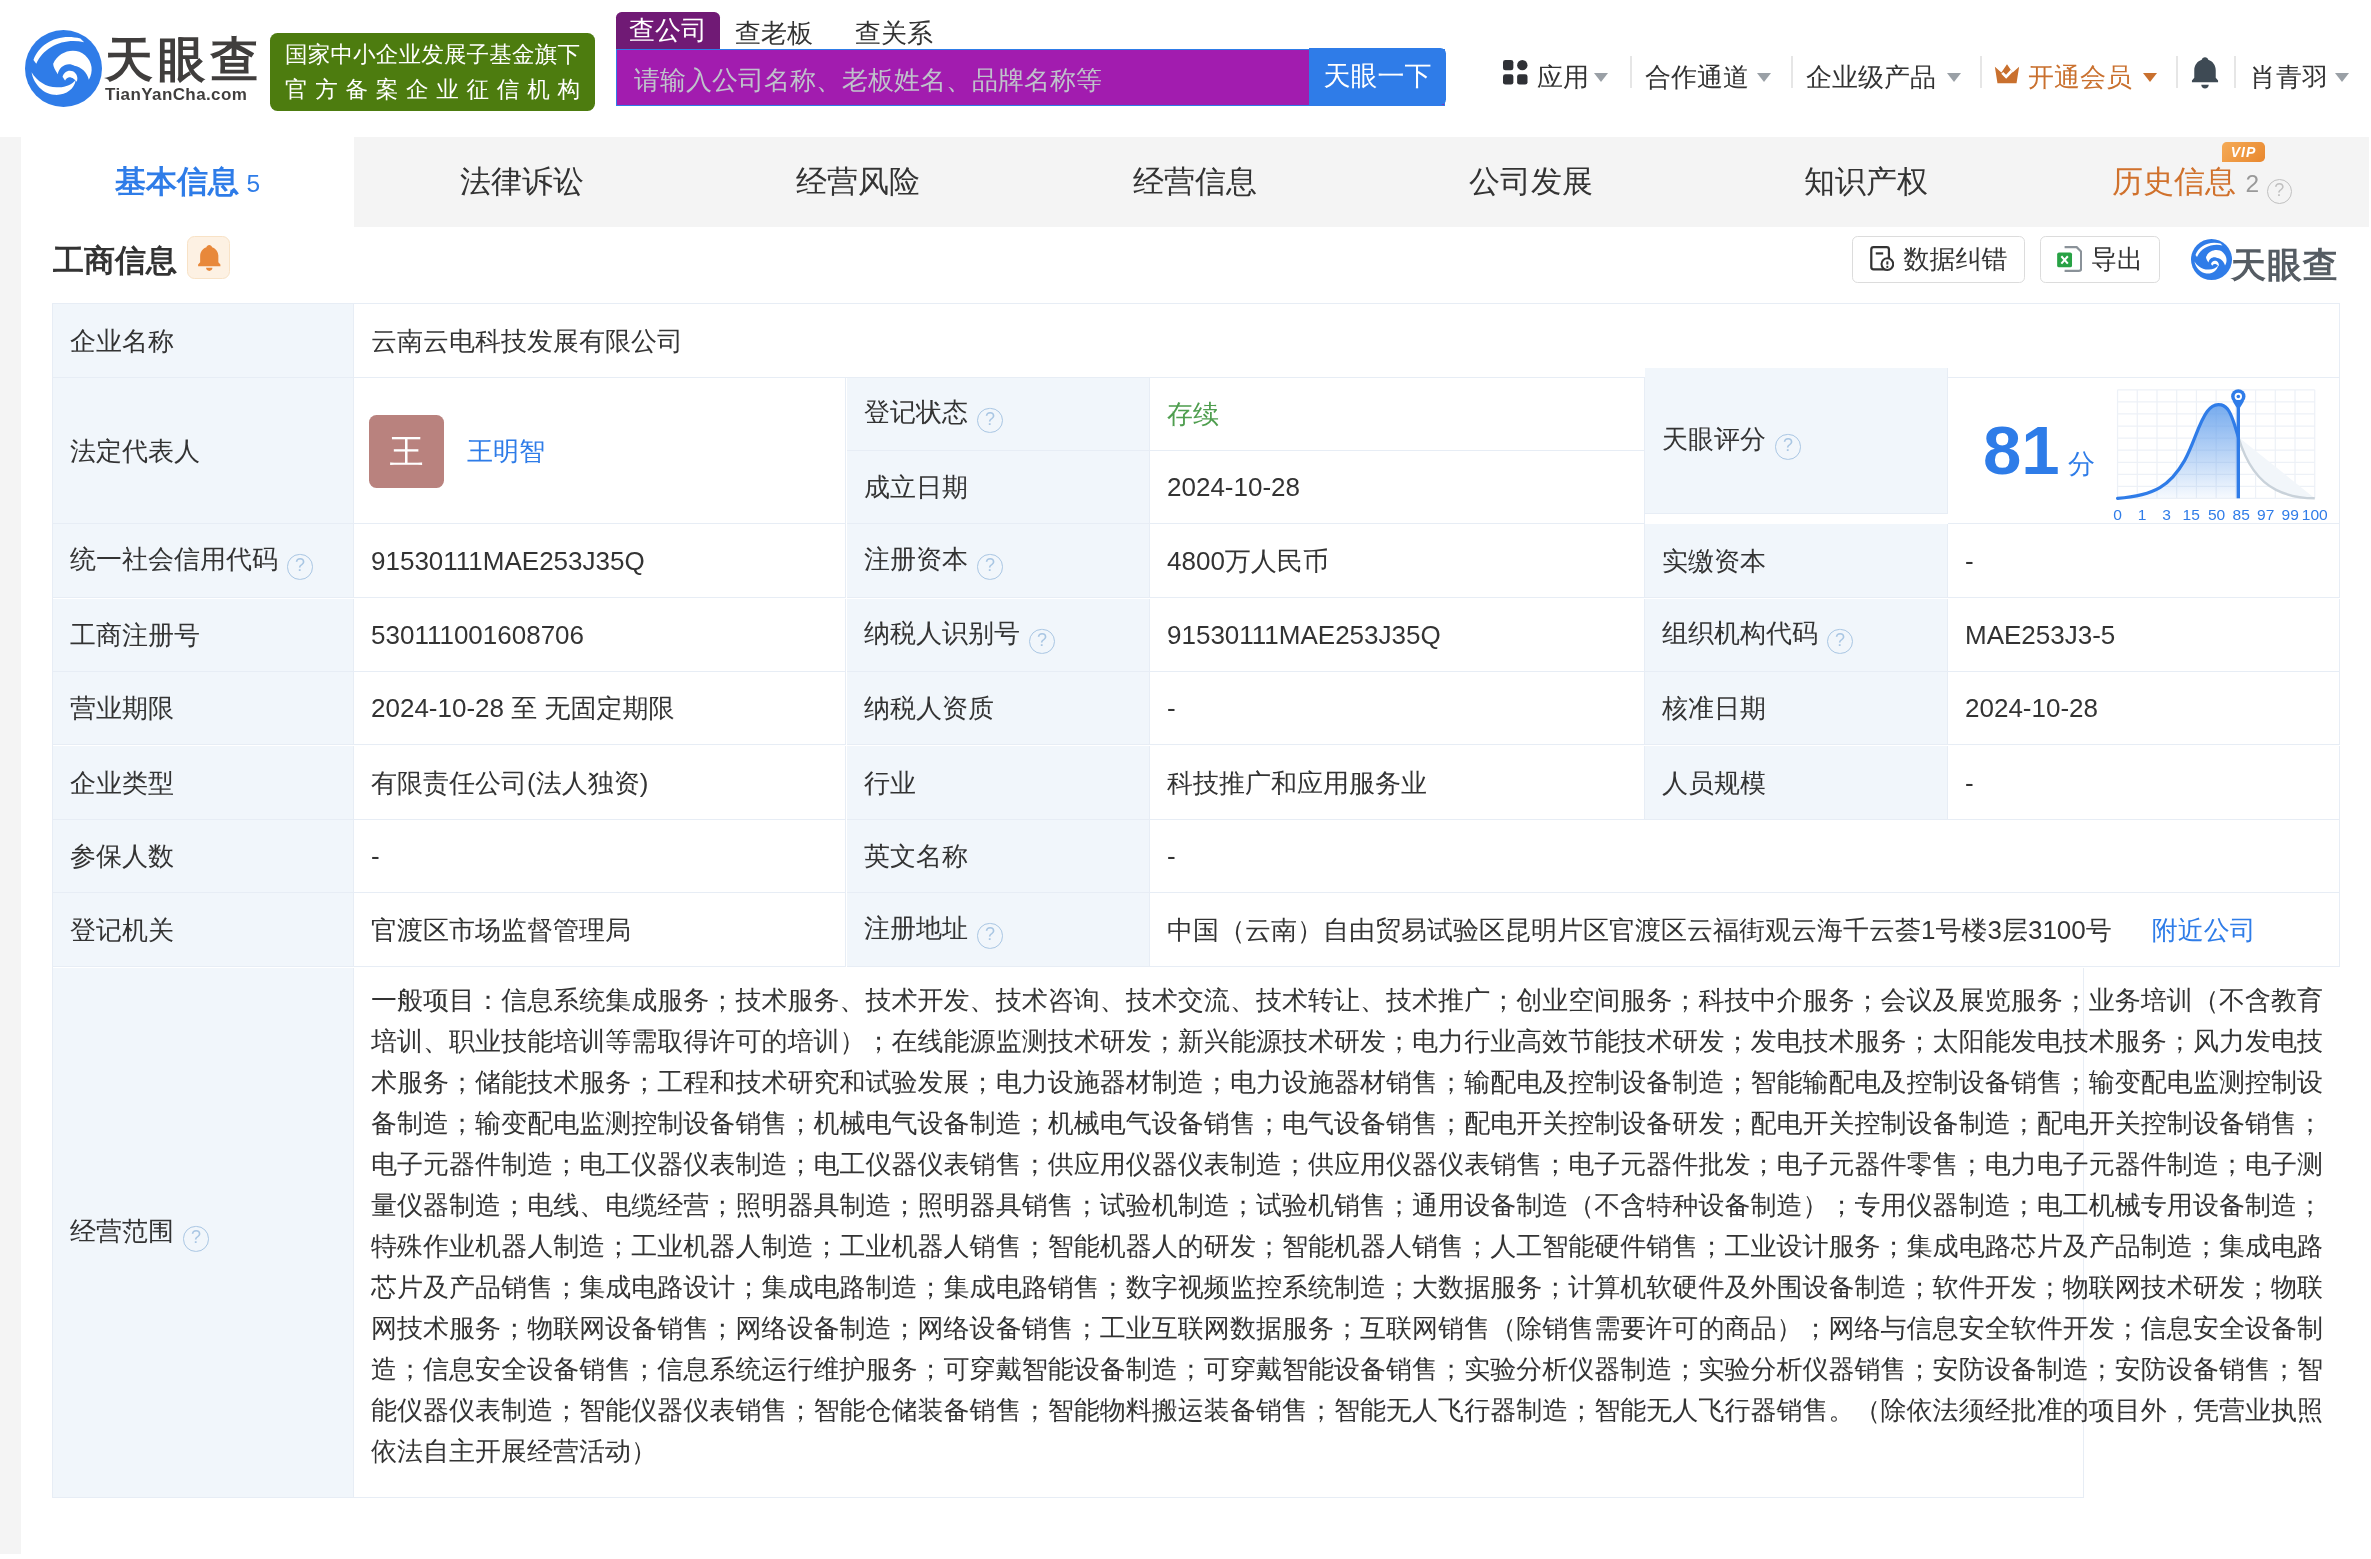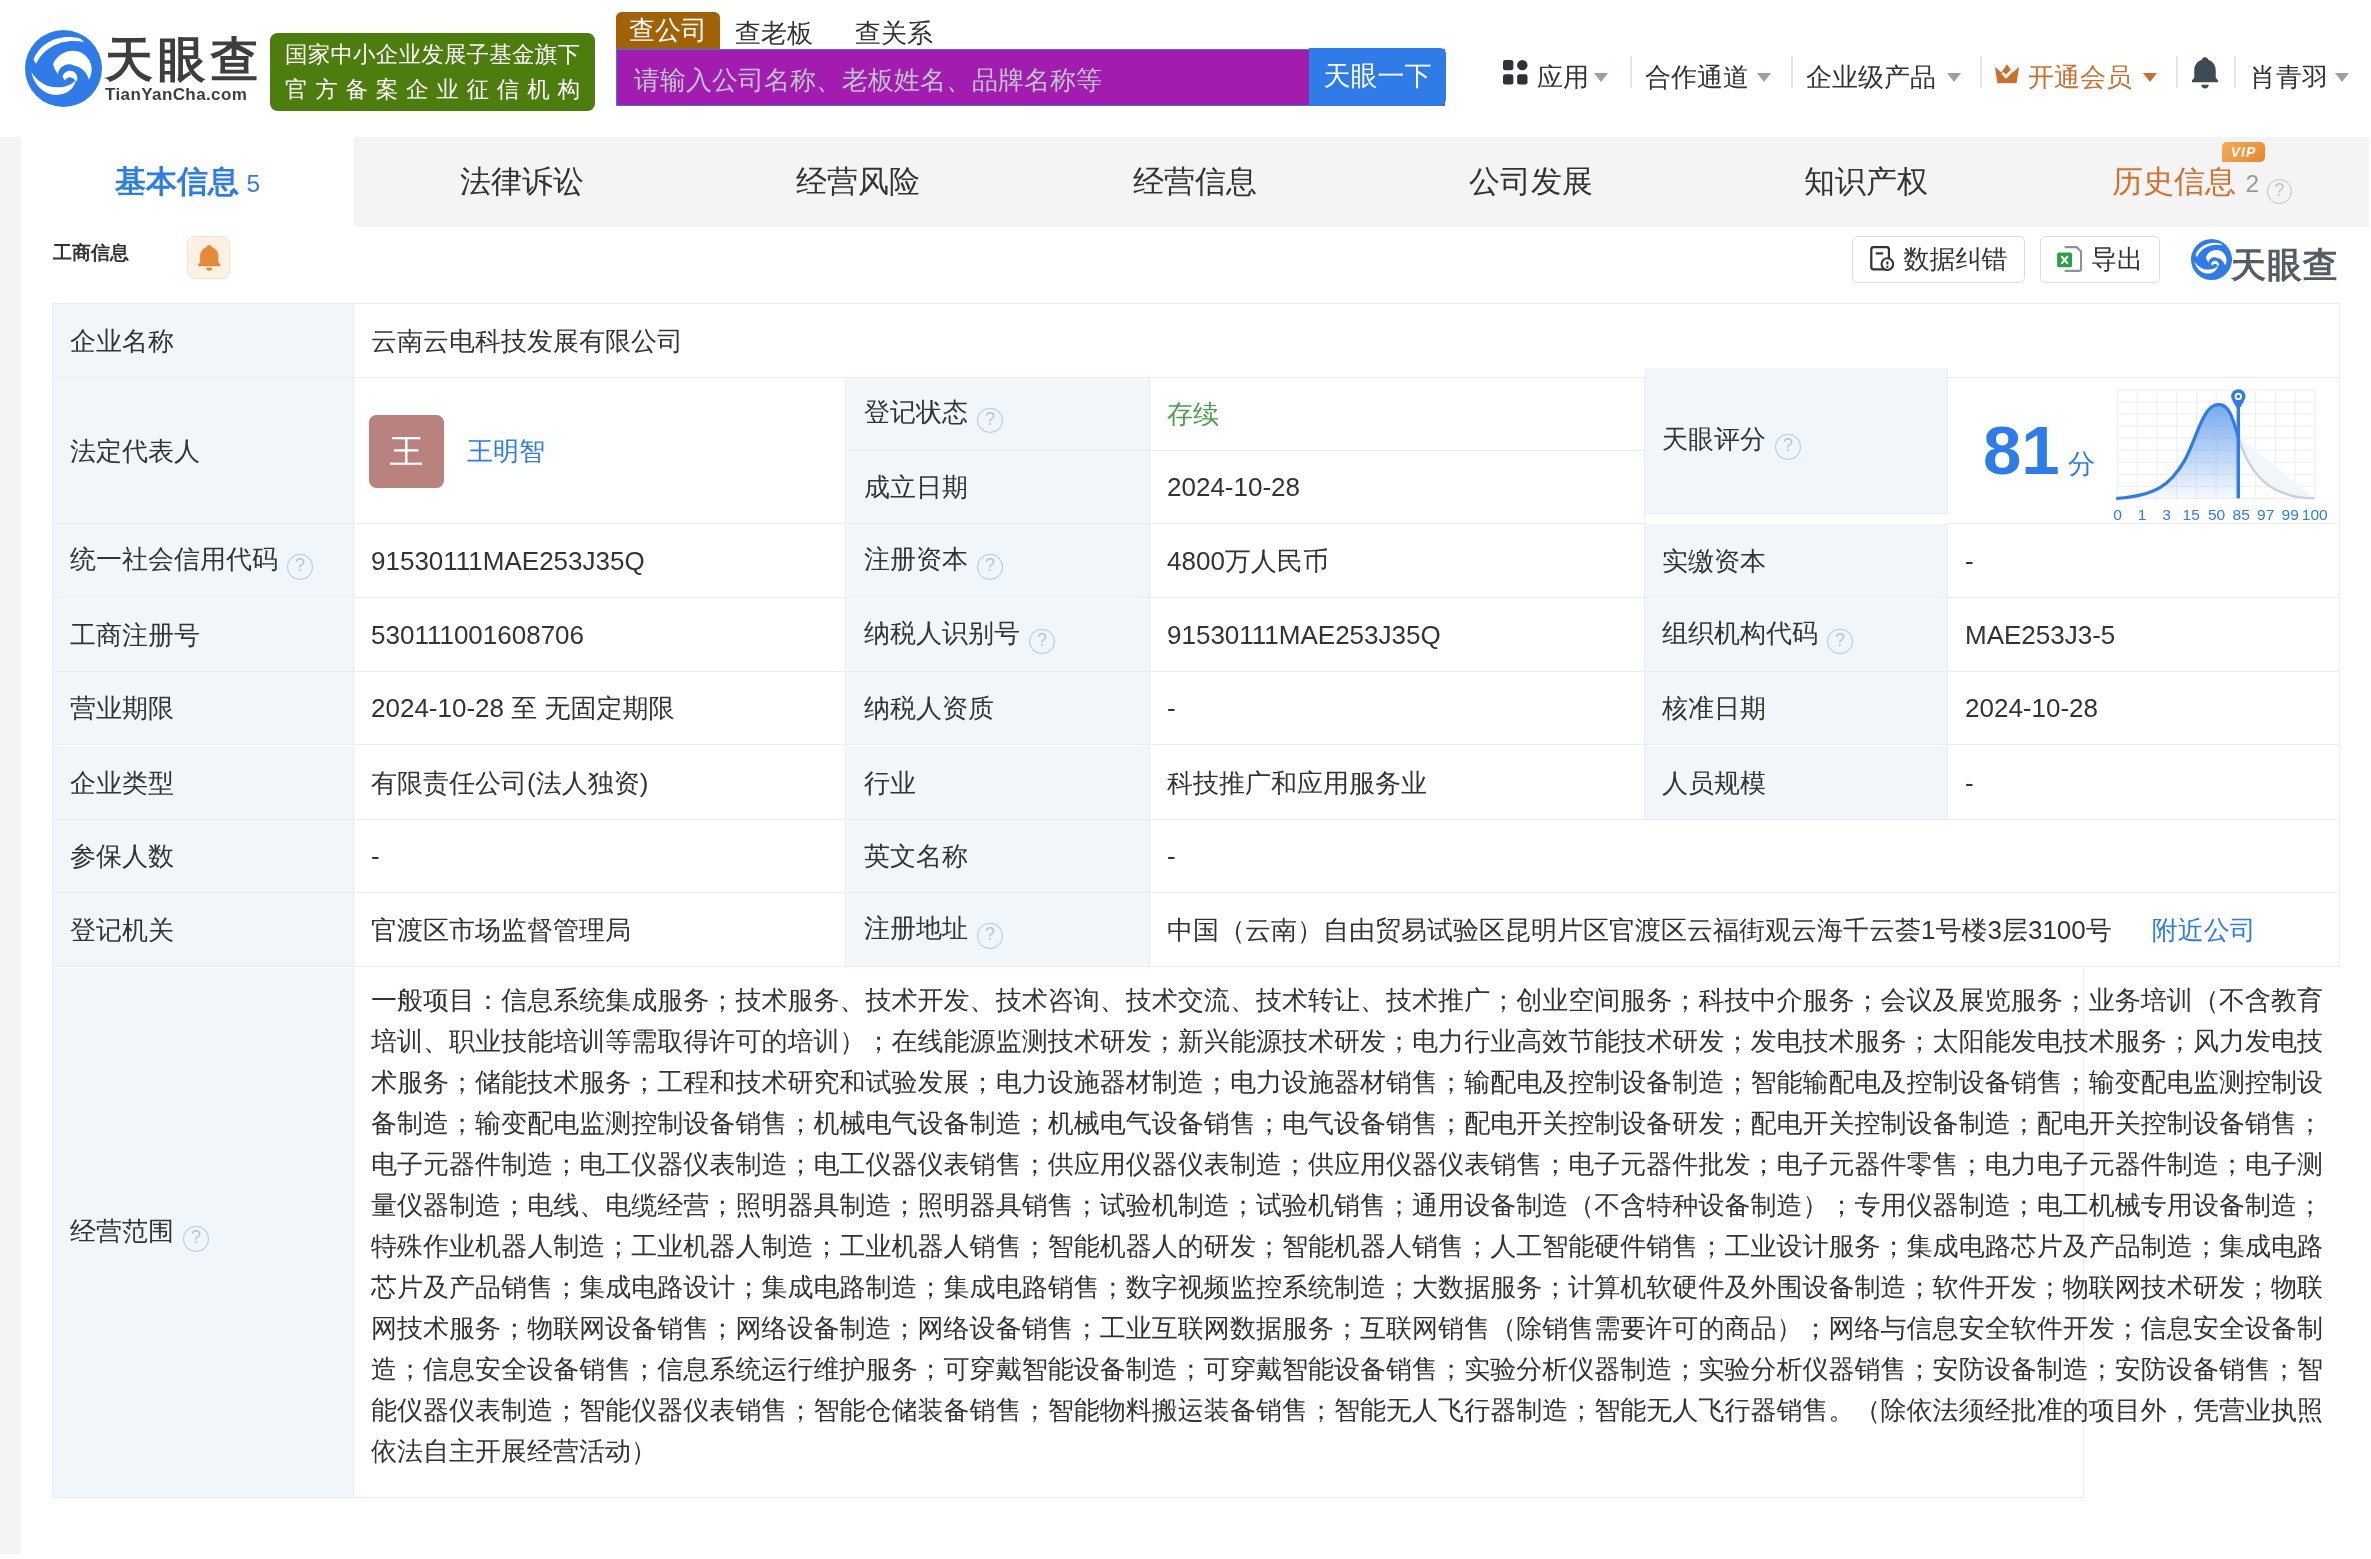--- a/index.html
+++ b/index.html
@@ -9,21 +9,21 @@
   -webkit-font-smoothing:antialiased;}
 .abs{position:absolute;}
 
 #hdr{position:absolute;left:0;top:0;width:2371px;height:137px;background:#fff;}
 #logo-cn{position:absolute;left:105px;top:28px;font-size:48px;font-weight:bold;color:#403e3d;letter-spacing:4.7px;}
 #logo-en{position:absolute;left:105px;top:85px;font-size:17px;font-weight:bold;color:#403e3d;letter-spacing:0.4px;}
 #badge{position:absolute;left:270px;top:33px;width:325px;height:78px;box-sizing:border-box;background:#4d7c0f;border-radius:7.5px;
   padding:3.8px 15px 0 15px;color:#fff;font-size:22.6px;line-height:35px;text-align:justify;}
 #badge div{text-align:justify;text-align-last:justify;}
 .stab{position:absolute;top:12.2px;height:37px;font-size:26px;}
-#stab1{left:616px;width:104px;background:#a16207;color:#fff;border-radius:5.6px 5.6px 0 0;text-align:center;line-height:37px;}
+#stab1{left:616px;width:104px;background:#701a75;color:#fff;border-radius:5.6px 5.6px 0 0;text-align:center;line-height:37px;}
 #stab2{left:735px;top:16px;color:#333;}
 #stab3{left:839px;top:16px;color:#333;margin-left:16px;}
 #searchbox{position:absolute;left:616px;top:49px;width:829px;height:57px;box-sizing:border-box;
   border:1.9px solid #2f7ce8;background:#a21caf;}
 #searchbox .ph{position:absolute;left:17px;top:13px;font-size:26px;color:#bfc3cb;}
 #searchbtn{position:absolute;right:-1.9px;top:-1.9px;width:137px;height:57px;background:#2f7ce8;color:#fff;
   font-size:27px;text-align:center;line-height:57px;border-radius:0 5.6px 5.6px 0;}
 .nav-it{position:absolute;top:60px;font-size:26px;color:#333;}
 .caret{position:absolute;top:73px;width:0;height:0;border-left:7.5px solid transparent;border-right:7.5px solid transparent;border-top:9.4px solid #9aa0a6;}
 .caret.or{border-top-color:#c9702e;}
@@ -32,21 +32,21 @@
 #tabbar{position:absolute;left:21px;top:137px;width:2348px;height:90px;background:#f4f4f4;}
 #tab-active{position:absolute;left:0;top:0;width:333px;height:90px;background:#fff;text-align:center;}
 #tab-active .t{font-size:31px;font-weight:bold;color:#2e7ce8;line-height:90px;}
 #tab-active .n{font-size:24.5px;color:#2e7ce8;margin-left:7.5px;}
 .tab{position:absolute;top:0;height:90px;line-height:90px;text-align:center;font-size:31px;color:#333;width:336px;}
 #gutter{position:absolute;left:0;top:137px;width:21px;height:1417px;background:#f4f4f4;}
 #rsliver{position:absolute;left:2369px;top:137px;width:1.9px;height:1423px;background:#fff;}
 
 #sect{position:absolute;left:21px;top:227px;width:2348px;height:1332px;background:#fff;}
 
-#sec-title{position:absolute;left:32px;top:13px;font-size:19px;font-weight:bold;color:#333;}
+#sec-title{position:absolute;left:32px;top:13px;font-size:31px;font-weight:bold;color:#333;}
 #bellchip{position:absolute;left:166px;top:9.4px;width:41px;height:41px;background:#fdf1e3;border:0.9px solid #f8e2c6;border-radius:7.5px;}
 .btn{position:absolute;top:8.5px;height:47px;box-sizing:border-box;border:1.9px solid #dcdcdc;border-radius:5.6px;background:#fff;
   font-size:26px;color:#333;display:flex;align-items:center;justify-content:center;}
 #btn-fix{left:1831px;width:173px;}
 #btn-exp{left:2019px;width:120px;}
 
 #tbl{position:absolute;left:31px;top:76px;width:2287px;height:1194px;border-top:1.9px solid #e7edf5;border-left:1.9px solid #e7edf5;}
 .cell{position:absolute;box-sizing:border-box;border-right:1.9px solid #e7edf5;border-bottom:1.9px solid #e7edf5;
   font-size:26px;color:#333;}
 .lbl{background:#f1f6fb;}

